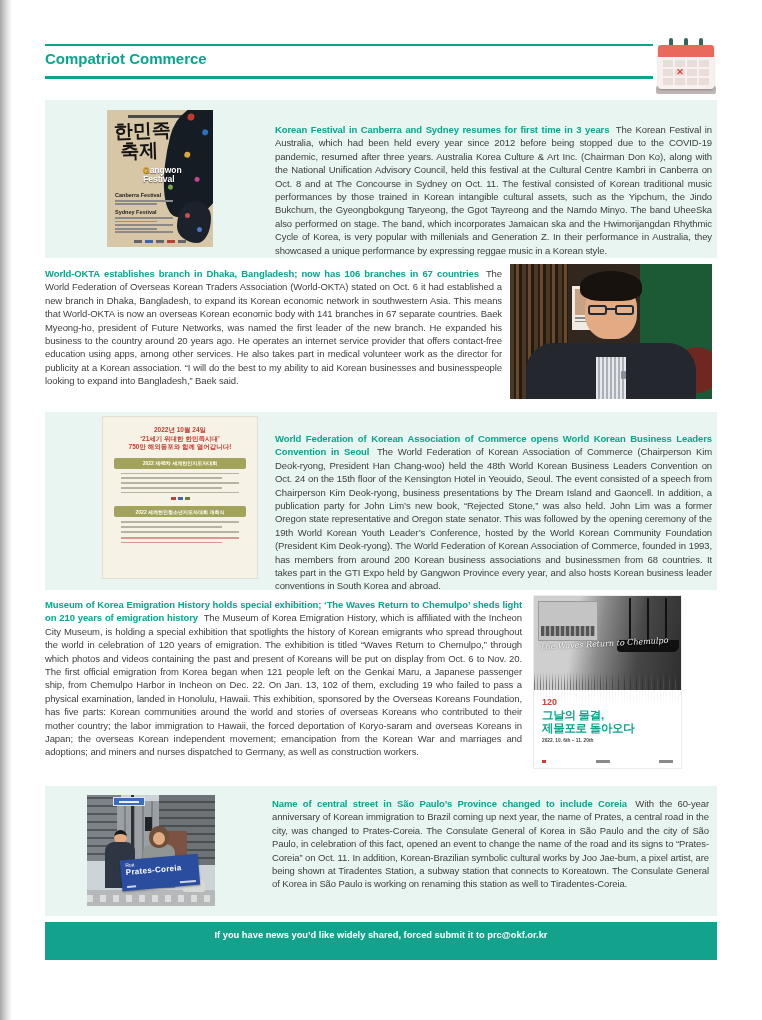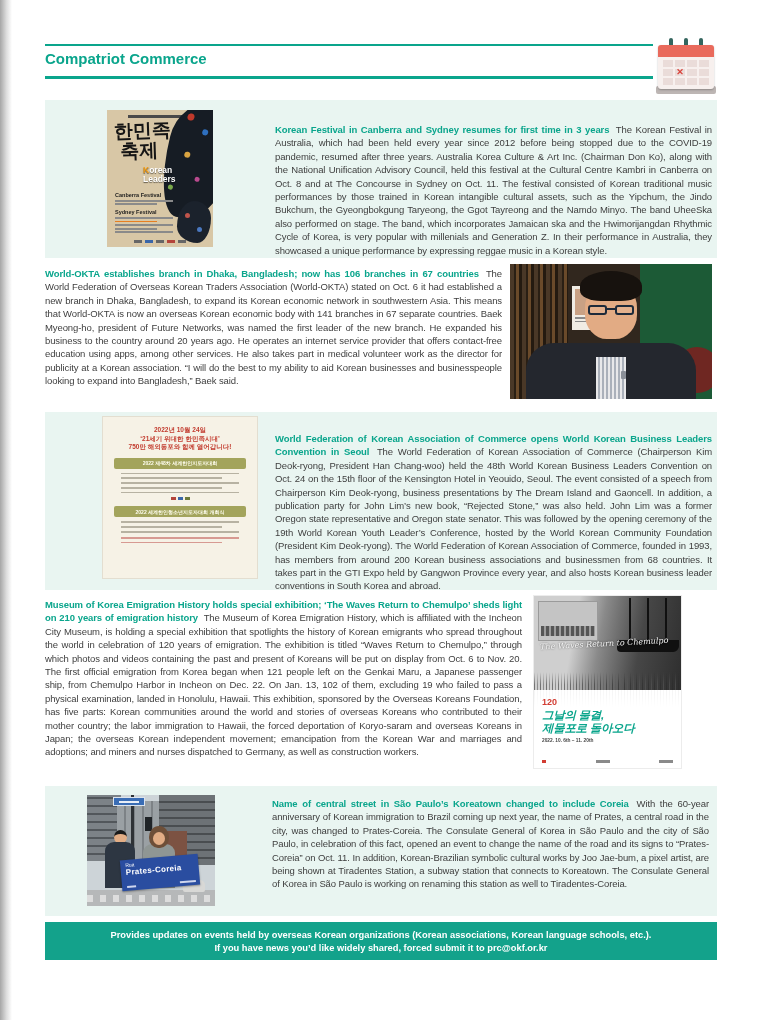--- a/index.html
+++ b/index.html
@@ -136,21 +136,21 @@
   .p4-script{position:absolute;left:6px;top:42px;right:4px;color:#f4f4f4;font-family:"DejaVu Serif",serif;
     font-style:italic;font-size:8px;line-height:11px;transform:rotate(-3deg);text-shadow:0 0 2px rgba(0,0,0,.6);}
   .p4-streaks{position:absolute;left:0;right:0;top:76px;height:36px;opacity:.55;
     background:repeating-linear-gradient(90deg,#2a2a2a 0 1px,transparent 1px 3px,#5a5a5a 3px 4px,transparent 4px 6px);
     -webkit-mask-image:linear-gradient(180deg,transparent,#000 35%,#000 60%,transparent);
     mask-image:linear-gradient(180deg,transparent,#000 35%,#000 60%,transparent);}
   .p4-bottom{position:absolute;left:0;right:0;top:94px;bottom:0;background:rgba(255,255,255,.92);}
   .p4-badge{position:absolute;left:8px;top:7px;color:#d23c32;font-weight:bold;font-size:9px;}
   .p4-kor{position:absolute;left:8px;top:19px;color:var(--accent);font-weight:bold;font-size:11.5px;
     line-height:13px;letter-spacing:-.3px;}
-  .p4-kor span{display:block;font-style:italic;}
+  .p4-kor span{display:block;}
   .p4-dates{position:absolute;left:8px;top:48px;font-size:4.8px;font-weight:bold;color:#444;}
   .p4-logos{position:absolute;left:8px;right:8px;bottom:5px;display:flex;justify-content:space-between;}
   .p4-logos i{width:14px;height:3px;background:#8a8a8a;}
   .p4-logos i.red{width:4px;background:#d23c32;}
 
   
   .photo5{position:absolute;left:42px;top:9px;width:128px;height:111px;background:#cdd4d8;overflow:hidden;}
   .ph5-b1{position:absolute;left:0;top:0;width:34px;height:66px;background:#7c8287;
     background-image:repeating-linear-gradient(0deg,transparent 0 6px,rgba(40,44,48,.5) 6px 8px);}
   .ph5-b2{position:absolute;left:30px;top:6px;width:46px;height:58px;background:#9aa0a4;
@@ -236,21 +236,21 @@
         <i class="bd bd5"></i>
       </div>
       <div class="p1-blob2">
         <i class="bd bd6"></i>
         <i class="bd bd7"></i>
       </div>
       <div class="p1-hangul">
         <span>한민족</span>
         <span>축제</span>
       </div>
-      <div class="p1-kf">Korean Leaders</div>
+      <div class="p1-kf">Gangwon Festival</div>
       <div class="p1-secs">
         <div class="sec-title">Canberra Festival</div>
         <div class="tbar"></div>
         <div class="tbar short"></div>
         <div class="sec-title">Sydney Festival</div>
         <div class="tbar"></div>
         <div class="tbar orange short"></div>
         <div class="tbar"></div>
         <div class="tbar short"></div>
         <div class="tbar"></div>
@@ -388,23 +388,22 @@
         <div class="wbody"></div>
       </div>
       <div class="ph5-bigsign">
         <div class="sign-rua">Rua</div>
         <div class="sign-name">Prates-Coreia</div>
         <i class="sign-small"></i>
         <i class="sign-yr"></i>
       </div>
     </div>
     <p class="copy">
-      <span class="atitle">Name of central street in São Paulo’s Koreatown changed to include Coreia</span>
+      <span class="atitle">Name of central street in São Paulo’s Province changed to include Coreia</span>
       <span>With the 60-year anniversary of Korean immigration to Brazil coming up next year, the name of Prates, a central road in the city, was changed to Prates-Coreia. The Consulate General of Korea in São Paulo and the city of São Paulo, in celebration of this fact, opened an event to change the name of the road and its signs to “Prates-Coreia” on Oct. 11. In addition, Korean-Brazilian symbolic cultural works by Joo Jae-bum, a pixel artist, are being shown at Tiradentes Station, a subway station that connects to Koreatown. The Consulate General of Korea in São Paulo is working on renaming this station as well to Tiradentes-Coreia.</span>
     </p>
   </section>
 
   <div class="banner">
-    <div>Provides updates on events held by overseas Korean organizations (Korean associations, Korean language schools, etc.).</div>
     <div>If you have news you’d like widely shared, forced submit it to prc@okf.or.kr</div>
   </div>
 
 </div>
 
 </body></html>

